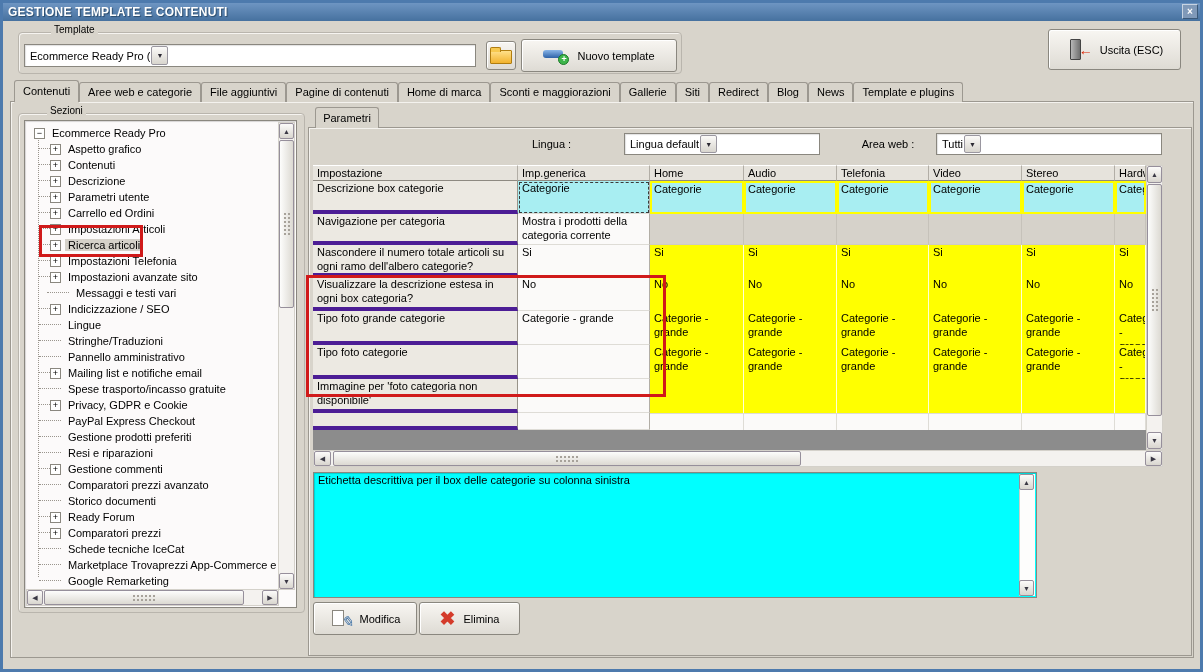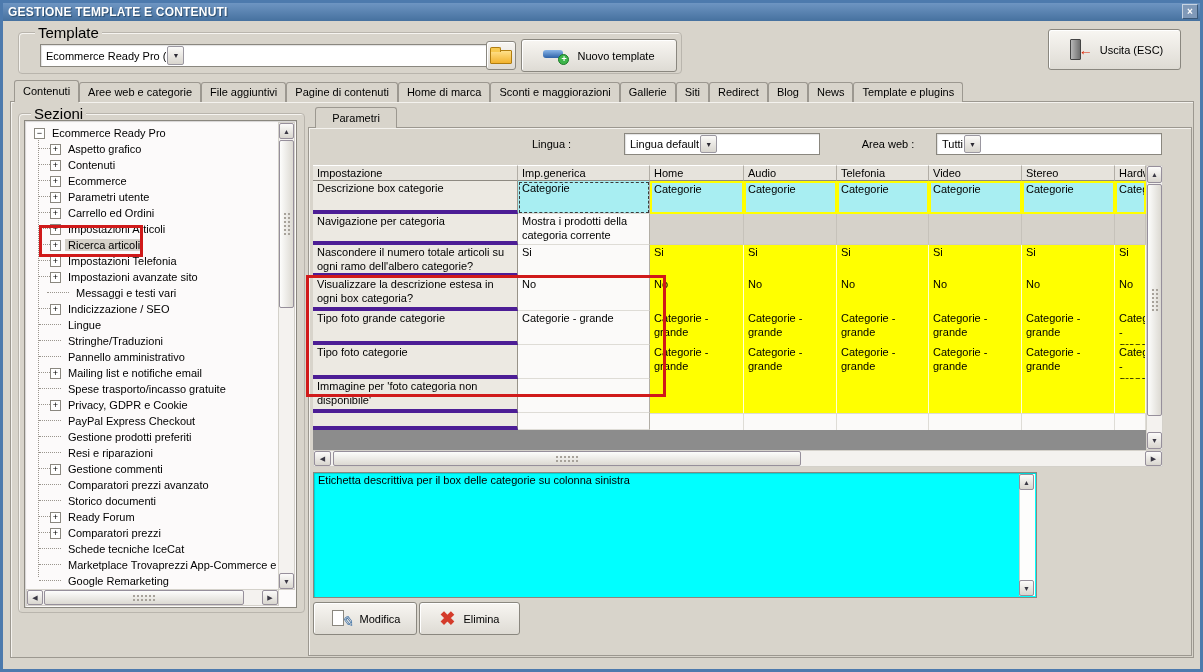--- a/index.html
+++ b/index.html
@@ -9,21 +9,21 @@
     background:linear-gradient(#6e95c2,#46719f);display:flex;align-items:center;}
   .title{color:#fff;font-weight:bold;font-size:12px;padding-left:5px;letter-spacing:.2px;
     text-shadow:1px 1px 1px #2a4a6a;}
   .closebtn{position:absolute;right:2px;top:1px;width:16px;height:15px;background:#8099b8;
     border:1px solid #c8d4e2;border-right-color:#3a5878;border-bottom-color:#3a5878;
     color:#fff;font-size:10px;font-weight:bold;display:flex;align-items:center;justify-content:center;cursor:default;}
   .content{position:absolute;left:3px;top:21px;right:3px;bottom:3px;background:#d8d4cb;font-size:11px;color:#000;}
   .abs{position:absolute;}
   
   .groupbox{border:1px solid #b9b5ad;border-radius:4px;box-shadow:inset 1px 1px 0 #f6f4f0;}
-  .legend{position:absolute;background:#d8d4cb;padding:0 3px;font-size:15px;}
+  .legend{position:absolute;background:#d8d4cb;padding:0 3px;font-size:10px;margin-left:16px;}
   
   .btn{background:linear-gradient(#f8f6f2,#dedbd4);border:1px solid #8a877f;border-radius:3px;
     box-shadow:inset 1px 1px 0 #ffffff;display:flex;align-items:center;justify-content:center;gap:8px;
     font-size:11px;cursor:default;}
   
   .combo{background:#fff;border:1px solid #8a877f;display:flex;align-items:center;
     box-shadow:inset 1px 1px 1px rgba(0,0,0,.12);}
   .combo-val{padding-left:5px;white-space:nowrap;overflow:hidden;}
   .combo-btn{margin-left:auto;width:17px;align-self:stretch;margin:1px;border:1px solid #9a97a0;border-radius:2px;
     background:linear-gradient(#fbfaf8,#d8d5ce);display:flex;align-items:center;justify-content:center;
@@ -101,21 +101,21 @@
 
 <div class="window">
   <div class="titlebar">
     <span class="title">GESTIONE TEMPLATE E CONTENUTI</span>
     <span class="closebtn">×</span>
   </div>
   <div class="content">
 
     <div class="groupbox abs" style="left:15px;top:11px;width:664px;height:42px;"></div>
     <span class="legend abs" style="left:32px;top:3px;">Template</span>
-    <div class="combo abs" style="left:21px;top:23px;width:452px;height:23px;margin-left:16px;">
+    <div class="combo abs" style="left:21px;top:23px;width:452px;height:23px;">
       <span class="combo-val">Ecommerce Ready Pro (</span>
       <span class="combo-btn">▼</span>
     </div>
     <div class="btn abs" style="left:483px;top:20px;width:30px;height:29px;">
       <span class="folder-icon"></span>
     </div>
     <div class="btn abs" style="left:518px;top:18px;width:156px;height:33px;">
       <span class="newtpl-icon">
         <i class="bar"></i>
           <i class="plus">+</i>
@@ -161,21 +161,21 @@
             <span class="tlabel">Aspetto grafico</span>
           </div>
           <div class="tree-row" style="padding-left: 13px;">
             <span class="tprestub"></span>
             <span class="tglyph">+</span>
             <span class="tlabel">Contenuti</span>
           </div>
           <div class="tree-row" style="padding-left: 13px;">
             <span class="tprestub"></span>
             <span class="tglyph">+</span>
-            <span class="tlabel">Ecommerce</span>
+            <span class="tlabel">Descrizione</span>
           </div>
           <div class="tree-row" style="padding-left: 13px;">
             <span class="tprestub"></span>
             <span class="tglyph">+</span>
             <span class="tlabel">Parametri utente</span>
           </div>
           <div class="tree-row" style="padding-left: 13px;">
             <span class="tprestub"></span>
             <span class="tglyph">+</span>
             <span class="tlabel">Carrello ed Ordini</span>
@@ -295,21 +295,21 @@
       <div class="sb" style="position:absolute;left:1px;bottom:1px;width:253px;height:17px;">
         <span class="sbtn" style="left:0;top:0;width:16px;height:15px;">◀</span>
         <div class="sthumb h" style="left:17px;top:0;width:200px;height:15px;">
             <span class="grip-h"></span>
           </div>
         <span class="sbtn" style="right:0;top:0;width:16px;height:15px;">▶</span>
       </div>
     </div>
 
     <div class="page-border abs" style="left:305px;top:106px;width:884px;height:529px;"></div>
-    <div class="subtab abs" style="left:312px;top:86px;width:82px;height:21px;">Parametri</div>
+    <div class="subtab abs" style="left:312px;top:86px;width:64px;height:21px;">Parametri</div>
 
     <span class="lbl abs" style="left:529px;top:117px;width:80px;text-align:left;">Lingua :</span>
     <div class="combo abs" style="left:621px;top:112px;width:196px;height:22px;">
       <span class="combo-val">Lingua default</span>
       <span class="combo-btn">▼</span>
     </div>
     <span class="lbl abs" style="left:845px;top:117px;width:80px;text-align:center;">Area web :</span>
     <div class="combo abs" style="left:933px;top:112px;width:226px;height:22px;">
       <span class="combo-val">Tutti</span>
       <span class="combo-btn">▼</span>

